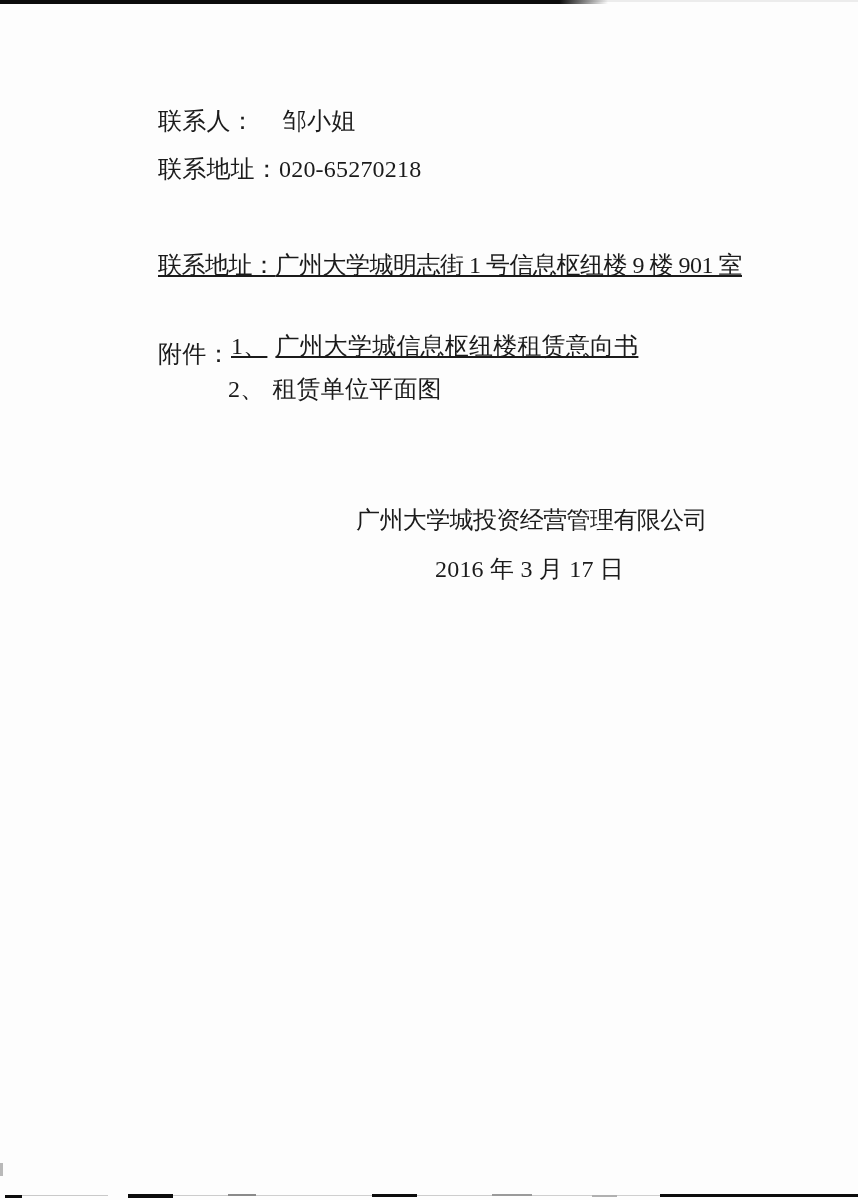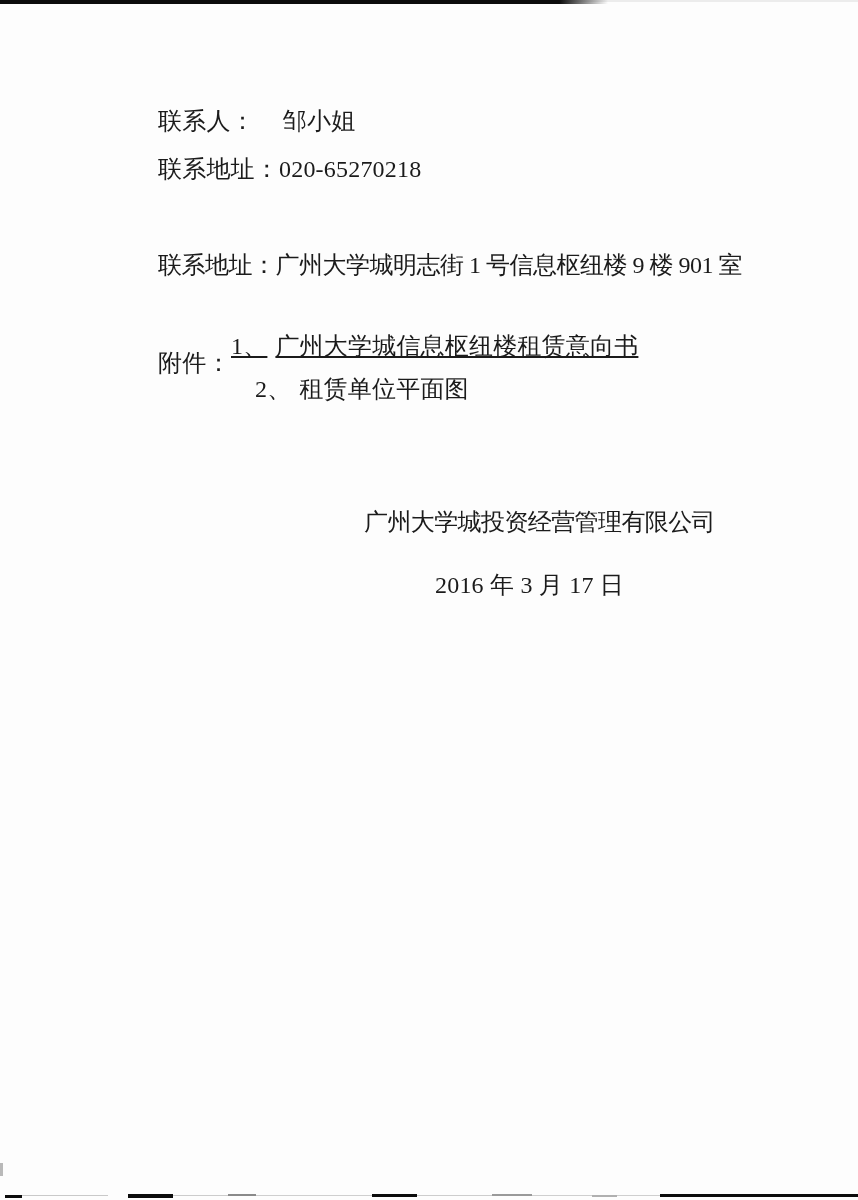--- a/index.html
+++ b/index.html
@@ -24,30 +24,30 @@
     white-space:nowrap;
     font-size:24px;
     line-height:30px;
     letter-spacing:0.2px;
   }
   
   .contact-line{left:158px;}
   .contact-line.l1{top:106px;}
   .contact-line.l2{top:154px;}
   .contact-line.l3{top:202px;}
-  .contact-line.l4{top:250px; letter-spacing:-0.5px;}
+  .contact-line.l4{top:250px; letter-spacing:-0.5px;text-decoration:underline;}
   .contact-line.l1 .value{margin-left:28px;}
   
-  .attach-heading{left:158px; top:348px;text-align:right;}
+  .attach-heading{left:158px; top:339px;text-align:right;}
   .attach-item1{left:231px; top:331px;text-decoration:underline;}
-  .attach-item2{left:228px; top:374px;margin-left:27px;}
+  .attach-item2{left:228px; top:374px;}
   .attach-item .no{margin-right:8px;}
   
-  .sig-company{left:364px; top:507px; letter-spacing:-0.6px;}
-  .sig-date{left:435px; top:570px;}
+  .sig-company{left:356px; top:507px; letter-spacing:-0.6px;font-family:Liberation Mono, monospace;}
+  .sig-date{left:435px; top:554px;}
   
   .artifact{position:absolute; pointer-events:none;}
   .top-edge-line{top:0; left:0; width:858px; height:2px; background:#ececec;}
   .top-edge-bar{top:0; left:0; width:608px; height:4px;
     background:linear-gradient(to right,#0c0c0c 0,#0c0c0c 92%,rgba(12,12,12,0) 100%);}
   .left-edge-speck{left:0; top:1163px; width:3px; height:13px; background:#b9b9b9;}
   .seg{position:absolute;}
 </style>
 </head>
 <body>

